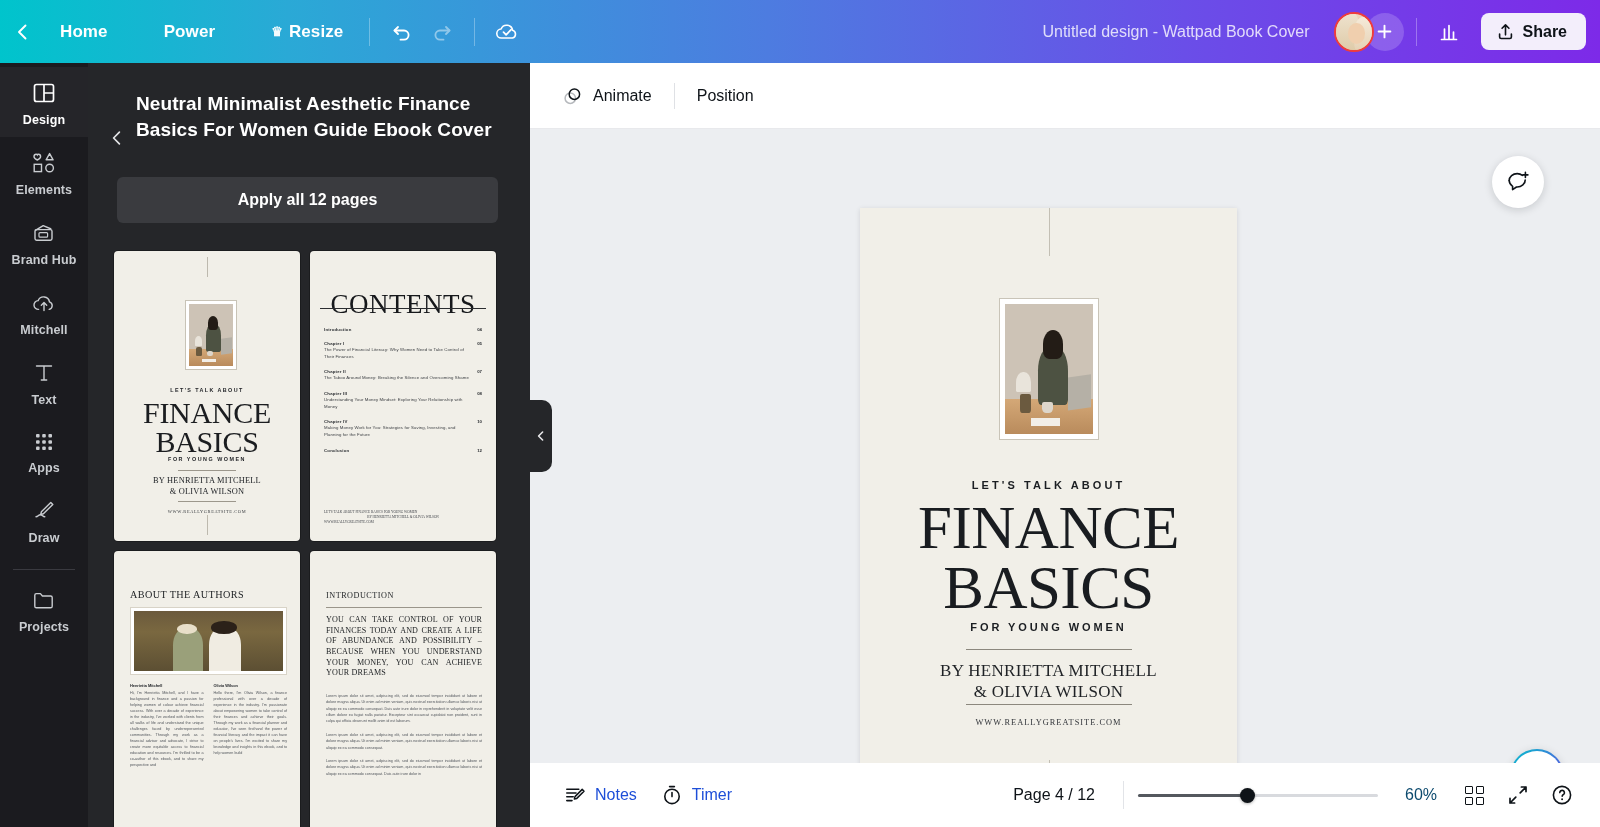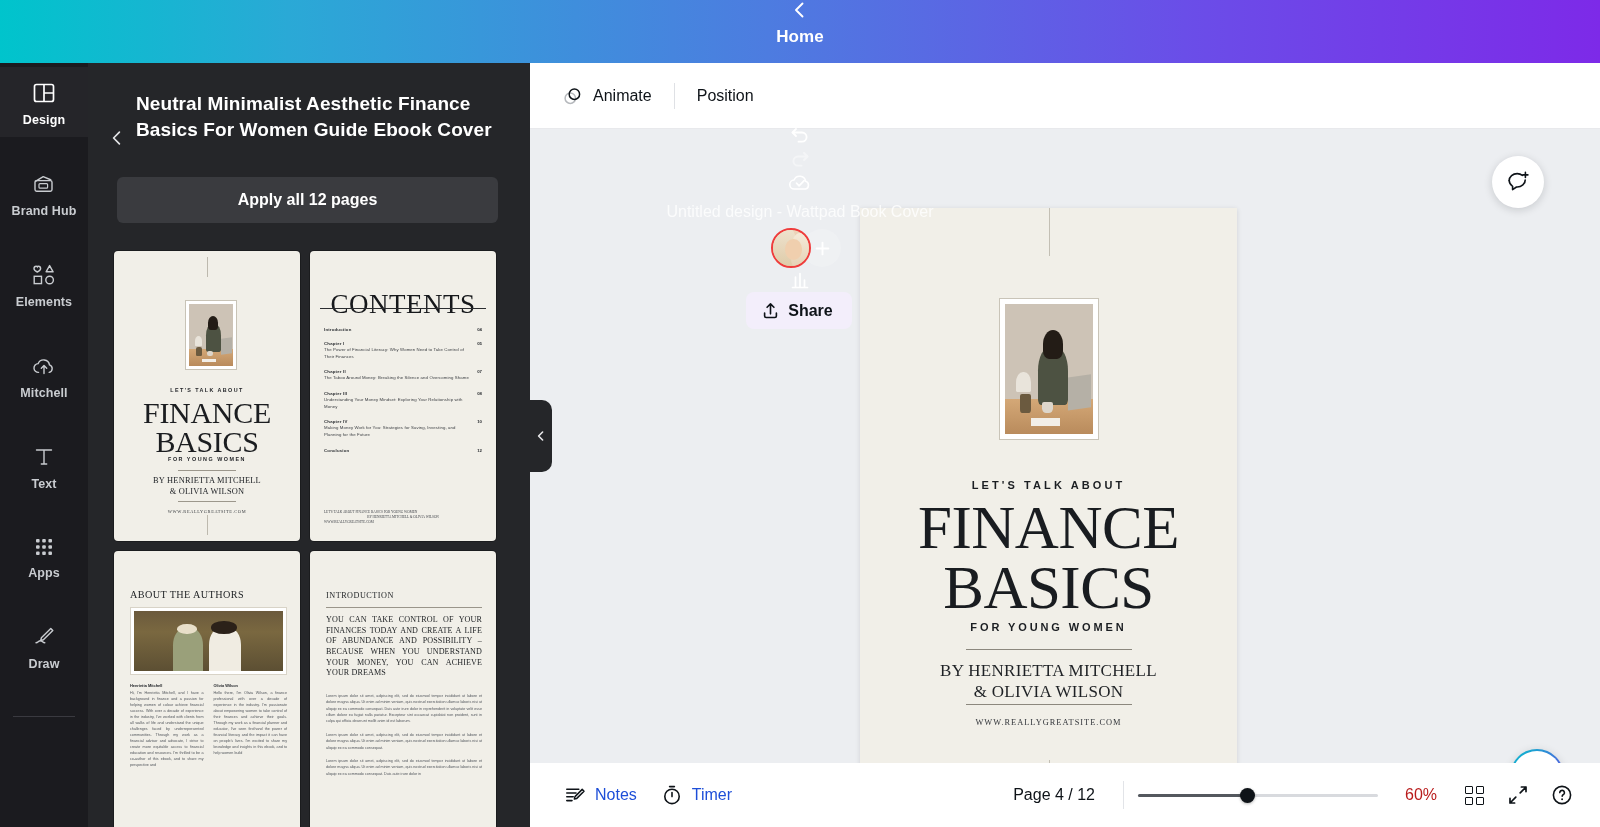--- a/index.html
+++ b/index.html
@@ -7,21 +7,21 @@
     width: 1600px; height: 827px; overflow: hidden;
     font-family: "Liberation Sans", sans-serif;
     background: #ffffff;
   }
   .app { position: relative; width: 1600px; height: 827px; overflow: hidden; }
 
   
   .topbar {
     position: absolute; top: 0; left: 0; width: 1600px; height: 63px;
     background: linear-gradient(90deg, #00c4cc 0%, #2aa9d6 18%, #4d7ce0 48%, #6a4ee8 74%, #7d2ae8 100%);
-    display: flex; align-items: center; color: #fff; z-index: 30; flex-direction: column;
+    display: flex; align-items: center; color: #fff; z-index: 30;
   }
   .tb-back { width: 46px; display:flex; align-items:center; justify-content:center; cursor:pointer; }
   .tb-item {
     font-size: 17px; font-weight: 700; letter-spacing: .1px;
     padding: 7px 14px; border-radius: 6px; cursor: pointer; white-space: nowrap;
     display: flex; align-items: center; gap: 6px;
   }
   .ml28 { margin-left: 28px; }
   .crown { font-size: 13px; opacity: .95; }
   .tb-divider { width: 1px; height: 28px; background: rgba(255,255,255,.30); margin: 0 12px; }
@@ -63,21 +63,21 @@
     display: flex; align-items: center; gap: 8px; background: #f3eefb; color: #0e1318;
     font-size: 16px; font-weight: 700; border-radius: 8px; padding: 9px 19px 9px 15px;
     margin-left: 12px; margin-right: 14px; cursor: pointer; border: none;
     font-family: "Liberation Sans", sans-serif;
   }
 
   
   .rail {
     position: absolute; left: 0; top: 63px; width: 88px; height: 764px;
     background: #1b1b1f; display: flex; flex-direction: column; align-items: center;
-    padding-top: 4px; z-index: 20; gap: 21px;
+    padding-top: 4px; z-index: 20;
   }
   .rail-item {
     width: 88px; padding: 13px 0 10px; display: flex; flex-direction: column;
     align-items: center; gap: 7px; cursor: pointer; color: #c9ccd0;
     position: relative;
   }
   .rail-item.active { background: #252529; color: #fff; }
   .rail-item.active::after {
     content:''; position:absolute; right:0; top:0; width: 10px; height: 100%;
   }
@@ -329,41 +329,41 @@
   .bb-spacer { flex: 1; }
   .page-count { font-size: 16px; color:#0e1318; padding: 0 14px; white-space:nowrap; }
   .bb-sep { width:1px; height: 28px; background:#e2e4e8; margin: 0 14px; }
   .slider { position: relative; width: 240px; height: 22px; display:flex; align-items:center; cursor:pointer; }
   .slider-track { position:absolute; left:0; right:0; height: 3px; background:#d8dade; border-radius:2px; }
   .slider-fill { position:absolute; left:0; width: 110px; height: 3px; background:#54585e; border-radius:2px; }
   .slider-thumb {
     position:absolute; left: 102px; width: 15px; height: 15px; border-radius:50%;
     background:#0e1318; box-shadow: 0 1px 3px rgba(0,0,0,.3);
   }
-  .zoom-val { font-size: 16px; color:#b91c1c; width: 58px; text-align:center; margin-left: 14px; }
+  .zoom-val { font-size: 16px; color:#0c4a6e; width: 58px; text-align:center; margin-left: 14px; }
   .bb-ico {
     width: 40px; height: 40px; border-radius: 6px; display:flex; align-items:center;
     justify-content:center; cursor:pointer; color:#0e1318; margin-left: 4px;
   }
   .grid-ico { display:grid; grid-template-columns: 8px 8px; grid-template-rows: 8px 8px; gap: 3px; }
   .grid-ico i { border: 1.7px solid #0e1318; border-radius: 1px; display:block; }
 </style>
 </head>
 <body>
 
 <div class="app">
 
   <div class="topbar">
     <div class="tb-back">
       <svg width="20" height="20" viewBox="0 0 20 20" fill="none">
           <path d="M12.5 3.5L6 10l6.5 6.5" stroke="#fff" stroke-width="1.9" stroke-linecap="round" stroke-linejoin="round"></path>
         </svg>
     </div>
     <div class="tb-item">Home</div>
-    <div class="tb-item ml28">File</div>
+    <div class="tb-item ml28">Power</div>
     <div class="tb-item ml28">
       <span class="crown">♛</span>
       <span>Resize</span>
     </div>
     <div class="tb-divider"></div>
     <div class="tb-icon">
       <svg width="24" height="24" viewBox="0 0 24 24" fill="none">
           <path d="M8 7L4.5 10.5 8 14" stroke="#fff" stroke-width="1.8" stroke-linecap="round" stroke-linejoin="round"></path>
           <path d="M4.6 10.5H14a4.6 4.6 0 010 9.2h-3.5" stroke="#fff" stroke-width="1.8" stroke-linecap="round"></path>
         </svg>
@@ -415,37 +415,37 @@
     </button>
   </div>
 
   <div class="rail">
     <div class="rail-item active">
       <svg width="26" height="26" viewBox="0 0 26 26" fill="none">
           <rect x="3.5" y="4.5" width="19" height="17" rx="2" stroke="#fff" stroke-width="1.7"></rect>
           <path d="M13 4.5v17M13 13h9.5" stroke="#fff" stroke-width="1.7"></path>
         </svg>
       <span class="rail-label">Design</span>
-    </div>
-    <div class="rail-item">
-      <svg width="26" height="26" viewBox="0 0 26 26" fill="none">
-          <path d="M4 10.6l8.2-5 8 3.4" stroke="#c9ccd0" stroke-width="1.4" stroke-linejoin="round"></path>
-          <rect x="4" y="9.6" width="17" height="10.6" rx="1.6" stroke="#c9ccd0" stroke-width="1.4"></rect>
-          <rect x="8" y="12.6" width="8.6" height="4.6" rx="1" stroke="#c9ccd0" stroke-width="1.2"></rect>
-        </svg>
-      <span class="rail-label">Brand Hub</span>
     </div>
     <div class="rail-item">
       <svg width="26" height="26" viewBox="0 0 26 26" fill="none">
           <path d="M5.2 4.2c-1.3 0-2.2 1-2.2 2.2 0 2 3.3 3.6 3.3 3.6s3.3-1.6 3.3-3.6c0-1.2-1-2.2-2.2-2.2-.6 0-1 .3-1.1.6-.2-.3-.6-.6-1.1-.6z" stroke="#c9ccd0" stroke-width="1.4"></path>
           <path d="M18.6 3.6l3.5 6.2h-7l3.5-6.2z" stroke="#c9ccd0" stroke-width="1.4" stroke-linejoin="round"></path>
           <rect x="3.2" y="14.3" width="7.3" height="7.3" stroke="#c9ccd0" stroke-width="1.4"></rect>
           <circle cx="18.6" cy="18" cy2="0" r="3.8" stroke="#c9ccd0" stroke-width="1.4"></circle>
         </svg>
       <span class="rail-label">Elements</span>
+    </div>
+    <div class="rail-item">
+      <svg width="26" height="26" viewBox="0 0 26 26" fill="none">
+          <path d="M4 10.6l8.2-5 8 3.4" stroke="#c9ccd0" stroke-width="1.4" stroke-linejoin="round"></path>
+          <rect x="4" y="9.6" width="17" height="10.6" rx="1.6" stroke="#c9ccd0" stroke-width="1.4"></rect>
+          <rect x="8" y="12.6" width="8.6" height="4.6" rx="1" stroke="#c9ccd0" stroke-width="1.2"></rect>
+        </svg>
+      <span class="rail-label">Brand Hub</span>
     </div>
     <div class="rail-item">
       <svg width="26" height="26" viewBox="0 0 26 26" fill="none">
           <path d="M7.6 19.4a4.4 4.4 0 01-.4-8.8 5.9 5.9 0 0111.3 1.3 3.9 3.9 0 01-.3 7.5" stroke="#c9ccd0" stroke-width="1.4" stroke-linecap="round"></path>
           <path d="M13 20.5v-7.3M10.3 15.3L13 12.6l2.7 2.7" stroke="#c9ccd0" stroke-width="1.4" stroke-linecap="round" stroke-linejoin="round"></path>
         </svg>
       <span class="rail-label">Mitchell</span>
     </div>
     <div class="rail-item">
       <svg width="26" height="26" viewBox="0 0 26 26" fill="none">
@@ -470,20 +470,26 @@
       <span class="rail-label">Apps</span>
     </div>
     <div class="rail-item">
       <svg width="26" height="26" viewBox="0 0 26 26" fill="none">
           <path d="M19.8 4.4l2 2-9.4 9.4-2.7.7.7-2.7 9.4-9.4z" stroke="#c9ccd0" stroke-width="1.4" stroke-linejoin="round"></path>
           <path d="M5 18.8c2.2 0 2.2-2 4.4-2s2.2 2 4.4 2" stroke="#c9ccd0" stroke-width="1.4" stroke-linecap="round"></path>
         </svg>
       <span class="rail-label">Draw</span>
     </div>
     <div class="rail-sep"></div>
+    <div class="rail-item">
+      <svg width="26" height="26" viewBox="0 0 26 26" fill="none">
+          <path d="M3.8 8.2a1.6 1.6 0 011.6-1.6h4l2 2.4h8.2a1.6 1.6 0 011.6 1.6v8.6a1.6 1.6 0 01-1.6 1.6H5.4a1.6 1.6 0 01-1.6-1.6V8.2z" stroke="#c9ccd0" stroke-width="1.4" stroke-linejoin="round"></path>
+        </svg>
+      <span class="rail-label">Projects</span>
+    </div>
   </div>
 
   <div class="panel">
     <div class="panel-head">
       <div class="panel-back">
         <svg width="18" height="18" viewBox="0 0 18 18" fill="none">
             <path d="M11.4 3.2L5.6 9l5.8 5.8" stroke="#e3e4e6" stroke-width="1.7" stroke-linecap="round" stroke-linejoin="round"></path>
           </svg>
       </div>
       <div class="panel-title">Neutral Minimalist Aesthetic Finance Basics For Women Guide Ebook Cover</div>

